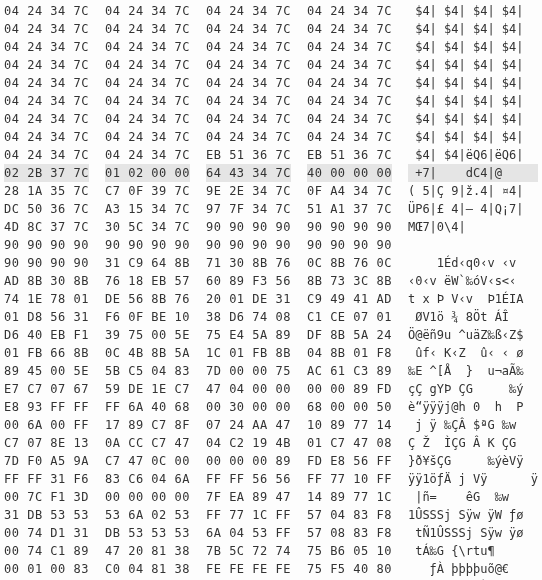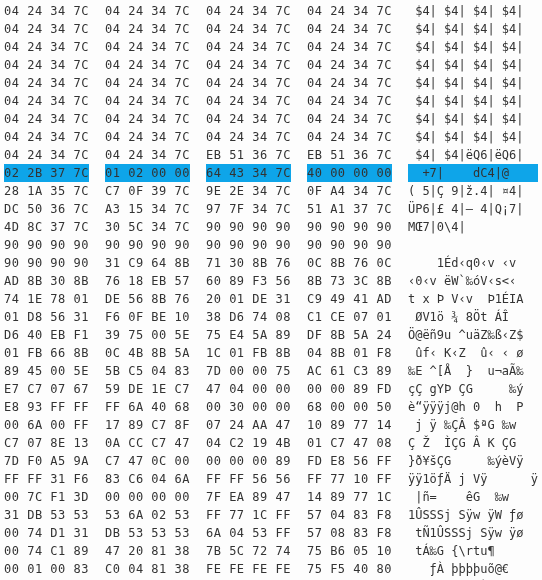--- a/index.html
+++ b/index.html
@@ -1,21 +1,21 @@
 <!DOCTYPE html>
 <html><head>
 <meta charset="utf-8">
 <style>
   html,body{margin:0;padding:0;background:#fdfdfd;}
   body{width:542px;height:580px;overflow:hidden;}
   .hex-view{display:flex;font-family:Consolas,'Lucida Console',monospace;font-size:12px;line-height:18px;color:#333;letter-spacing:0.5px;}
   .hex-col{padding:2px 4px;white-space:pre;}
   .hex-col.ascii{letter-spacing:0px;}
   .sep{width:1px;background:#d8d8d8;margin:0 4px;}
-  .row-sel{background:#0ea5e9;text-align:center;}
+  .row-sel{background:#e5e5e5;}
 </style>
 </head>
 <body>
 
 <div class="hex-view">
   <div class="hex-col" id="col0"><div>04 24 34 7C</div><div>04 24 34 7C</div><div>04 24 34 7C</div><div>04 24 34 7C</div><div>04 24 34 7C</div><div>04 24 34 7C</div><div>04 24 34 7C</div><div>04 24 34 7C</div><div>04 24 34 7C</div><div class="row-sel">02 2B 37 7C</div><div>28 1A 35 7C</div><div>DC 50 36 7C</div><div>4D 8C 37 7C</div><div>90 90 90 90</div><div>90 90 90 90</div><div>AD 8B 30 8B</div><div>74 1E 78 01</div><div>01 D8 56 31</div><div>D6 40 EB F1</div><div>01 FB 66 8B</div><div>89 45 00 5E</div><div>E7 C7 07 67</div><div>E8 93 FF FF</div><div>00 6A 00 FF</div><div>C7 07 8E 13</div><div>7D F0 A5 9A</div><div>FF FF 31 F6</div><div>00 7C F1 3D</div><div>31 DB 53 53</div><div>00 74 D1 31</div><div>00 74 C1 89</div><div>00 01 00 83</div><div>38 FE 74 FA</div></div>
   <div class="sep"></div>
   <div class="hex-col" id="col1"><div>04 24 34 7C</div><div>04 24 34 7C</div><div>04 24 34 7C</div><div>04 24 34 7C</div><div>04 24 34 7C</div><div>04 24 34 7C</div><div>04 24 34 7C</div><div>04 24 34 7C</div><div>04 24 34 7C</div><div class="row-sel">01 02 00 00</div><div>C7 0F 39 7C</div><div>A3 15 34 7C</div><div>30 5C 34 7C</div><div>90 90 90 90</div><div>31 C9 64 8B</div><div>76 18 EB 57</div><div>DE 56 8B 76</div><div>F6 0F BE 10</div><div>39 75 00 5E</div><div>0C 4B 8B 5A</div><div>5B C5 04 83</div><div>59 DE 1E C7</div><div>FF 6A 40 68</div><div>17 89 C7 8F</div><div>0A CC C7 47</div><div>C7 47 0C 00</div><div>83 C6 04 6A</div><div>00 00 00 00</div><div>53 6A 02 53</div><div>DB 53 53 53</div><div>47 20 81 38</div><div>C0 04 81 38</div><div>83 38 FF 75</div></div>
   <div class="sep"></div>
   <div class="hex-col" id="col2"><div>04 24 34 7C</div><div>04 24 34 7C</div><div>04 24 34 7C</div><div>04 24 34 7C</div><div>04 24 34 7C</div><div>04 24 34 7C</div><div>04 24 34 7C</div><div>04 24 34 7C</div><div>EB 51 36 7C</div><div class="row-sel">64 43 34 7C</div><div>9E 2E 34 7C</div><div>97 7F 34 7C</div><div>90 90 90 90</div><div>90 90 90 90</div><div>71 30 8B 76</div><div>60 89 F3 56</div><div>20 01 DE 31</div><div>38 D6 74 08</div><div>75 E4 5A 89</div><div>1C 01 FB 8B</div><div>7D 00 00 75</div><div>47 04 00 00</div><div>00 30 00 00</div><div>07 24 AA 47</div><div>04 C2 19 4B</div><div>00 00 00 89</div><div>FF FF 56 56</div><div>7F EA 89 47</div><div>FF 77 1C FF</div><div>6A 04 53 FF</div><div>7B 5C 72 74</div><div>FE FE FE FE</div><div>EA 83 C0 04</div></div>

